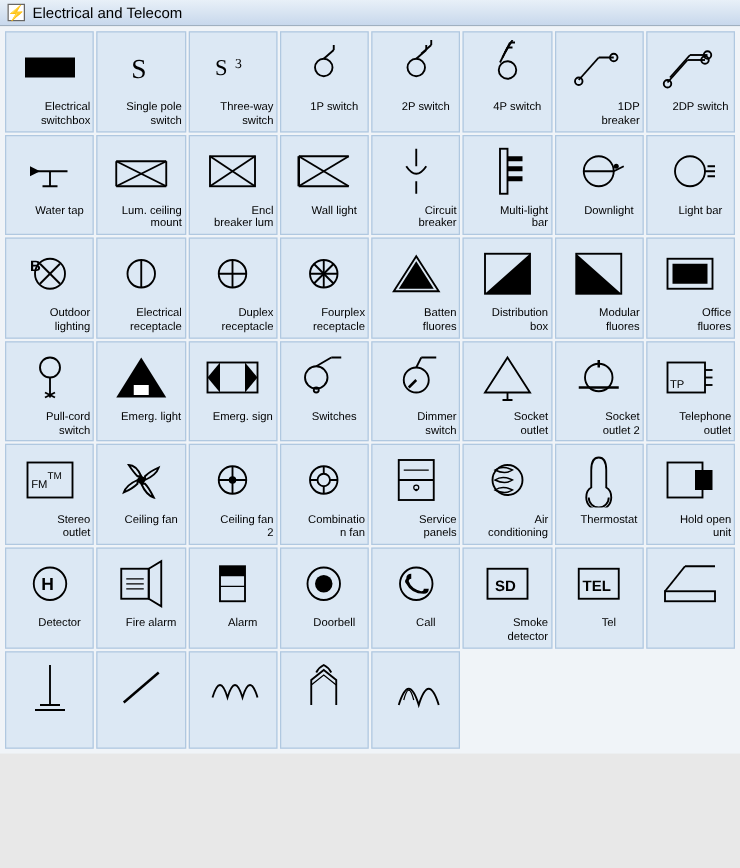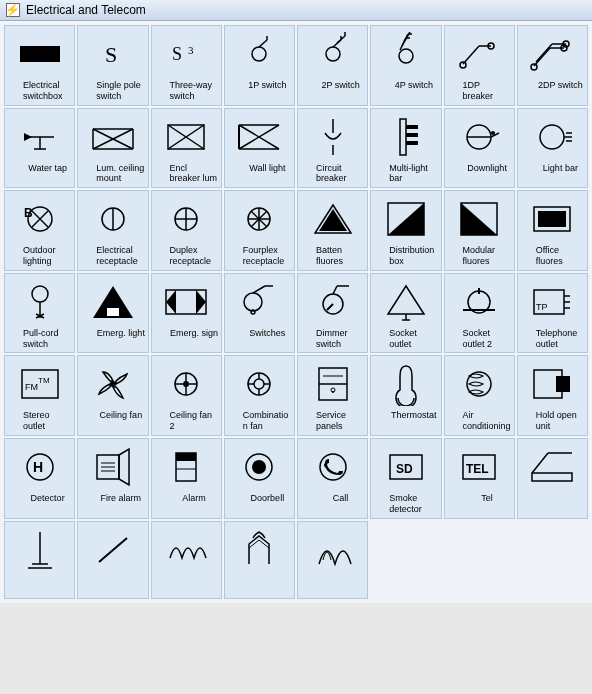--- a/index.html
+++ b/index.html
@@ -53,21 +53,21 @@
       align-items: center;
       justify-content: center;
       flex-shrink: 0;
     }
     .symbol-box svg {
       width: 48px;
       height: 44px;
     }
     .symbol-label {
       font-size: 9px;
-      text-align: left;
+      text-align: right;
       color: #000;
       line-height: 1.2;
       margin-top: 2px;
       word-break: break-word;
       max-width: 68px;
       margin-left: 16px;
     }
   </style>
 </head>
 <body>
@@ -473,36 +473,36 @@
         <line x1="10" y1="22" x2="38" y2="22" stroke="#000" stroke-width="1.5"></line>
         <circle cx="24" cy="28" r="2" fill="none" stroke="#000" stroke-width="1"></circle>
         <circle cx="24" cy="30" r="1" fill="#000"></circle>
       </svg>
     </div>
     <span class="symbol-label">Service panels</span>
   </div>
   <div class="symbol-cell">
     <div class="symbol-box">
       <svg viewBox="0 0 48 44">
-        <path d="M24,36 m-8,0 a8,8 0 1,0 16,0" fill="none" stroke="#000" stroke-width="1.5"></path>
-        <path d="M24,4 Q30,4 30,14 L30,28 Q34,30 34,36 a10,10 0 1,1-20,0 Q14,30 18,28 L18,14 Q18,4 24,4Z" fill="none" stroke="#000" stroke-width="1.5"></path>
-      </svg>
-    </div>
-    <span class="symbol-label">Thermostat</span>
-  </div>
-  <div class="symbol-cell">
-    <div class="symbol-box">
-      <svg viewBox="0 0 48 44">
         <circle cx="24" cy="22" r="12" fill="none" stroke="#000" stroke-width="1.5"></circle>
         <path d="M14,14 Q20,10 28,14 Q22,18 14,14Z" fill="none" stroke="#000" stroke-width="1.2"></path>
         <path d="M14,22 Q20,18 28,22 Q22,26 14,22Z" fill="none" stroke="#000" stroke-width="1.2"></path>
         <path d="M14,30 Q20,26 28,30 Q22,34 14,30Z" fill="none" stroke="#000" stroke-width="1.2"></path>
       </svg>
     </div>
     <span class="symbol-label">Air conditioning</span>
+  </div>
+  <div class="symbol-cell">
+    <div class="symbol-box">
+      <svg viewBox="0 0 48 44">
+        <path d="M24,36 m-8,0 a8,8 0 1,0 16,0" fill="none" stroke="#000" stroke-width="1.5"></path>
+        <path d="M24,4 Q30,4 30,14 L30,28 Q34,30 34,36 a10,10 0 1,1-20,0 Q14,30 18,28 L18,14 Q18,4 24,4Z" fill="none" stroke="#000" stroke-width="1.5"></path>
+      </svg>
+    </div>
+    <span class="symbol-label">Thermostat</span>
   </div>
   <div class="symbol-cell">
     <div class="symbol-box">
       <svg viewBox="0 0 48 44">
         <rect x="6" y="8" width="28" height="28" fill="none" stroke="#000" stroke-width="1.5"></rect>
         <rect x="28" y="14" width="14" height="16" fill="#000"></rect>
       </svg>
     </div>
     <span class="symbol-label">Hold open unit</span>
   </div>

